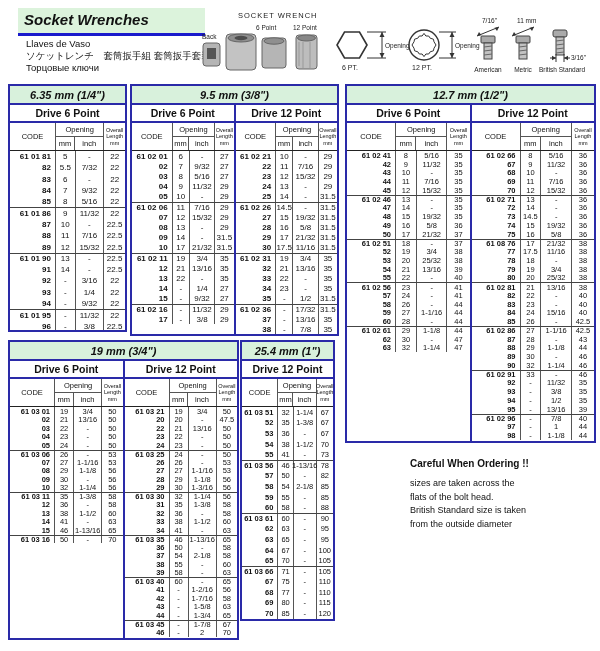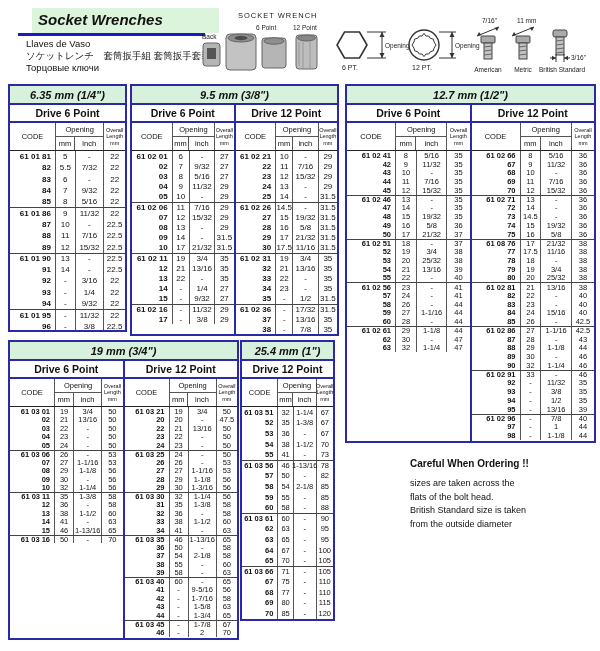--- a/index.html
+++ b/index.html
@@ -1,20 +1,20 @@
 <!DOCTYPE html>
 <html><head>
 <meta charset="utf-8">
 <style>
   html,body{margin:0;padding:0;}
   body{width:600px;height:651px;position:relative;background:#ffffff;color:#111;
        font-family:"Liberation Sans", sans-serif;overflow:hidden;}
 
   
-  .banner{position:absolute;left:32px;top:8px;width:187px;height:25px;background:#dcf3dc;}
+  .banner{position:absolute;left:18px;top:8px;width:187px;height:25px;background:#dcf3dc;}
   .page-title{position:absolute;left:6px;top:3px;font-style:italic;font-weight:bold;font-size:15px;}
   .underline{position:absolute;left:18px;top:33px;width:187px;height:3px;background:#1a1acc;}
   .subs{position:absolute;left:26px;top:38px;font-size:9.5px;line-height:12px;}
 
   .diagram-svg{position:absolute;left:198px;top:0;}
   .diagram-svg text{font-family:"Liberation Sans",sans-serif;fill:#222;}
 
   
   .tablebox{position:absolute;border:2px solid #2a2aa8;background:#fff;display:flex;
             flex-direction:column;box-sizing:border-box;}
@@ -1196,21 +1196,21 @@
             </div>
             <div class="trow gfirst">
               <div class="tcell c-code">61 03 40</div>
               <div class="tcell c-mm">60</div>
               <div class="tcell c-inch">-</div>
               <div class="tcell c-len">65</div>
             </div>
             <div class="trow">
               <div class="tcell c-code">41</div>
               <div class="tcell c-mm">-</div>
-              <div class="tcell c-inch">9-5/16</div>
+              <div class="tcell c-inch">1-2/16</div>
               <div class="tcell c-len">56</div>
             </div>
             <div class="trow">
               <div class="tcell c-code">42</div>
               <div class="tcell c-mm">-</div>
               <div class="tcell c-inch">1-7/16</div>
               <div class="tcell c-len">58</div>
             </div>
             <div class="trow">
               <div class="tcell c-code">43</div>

